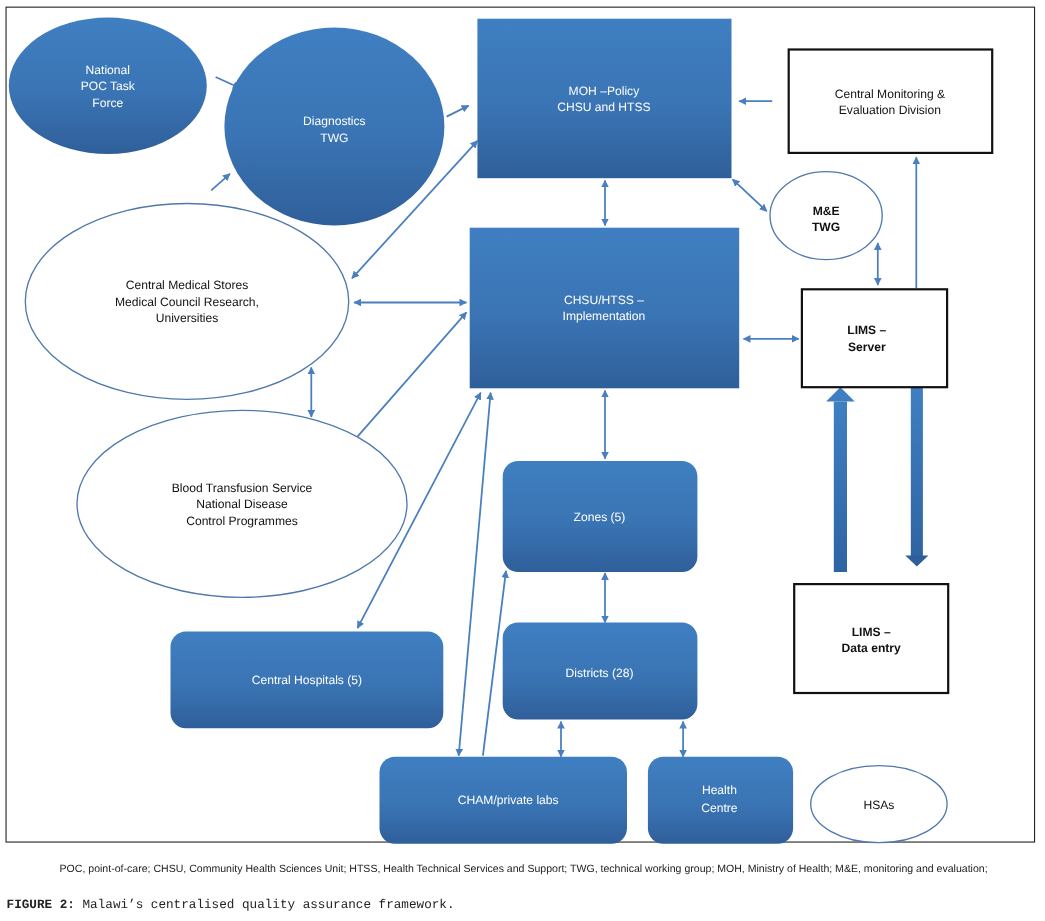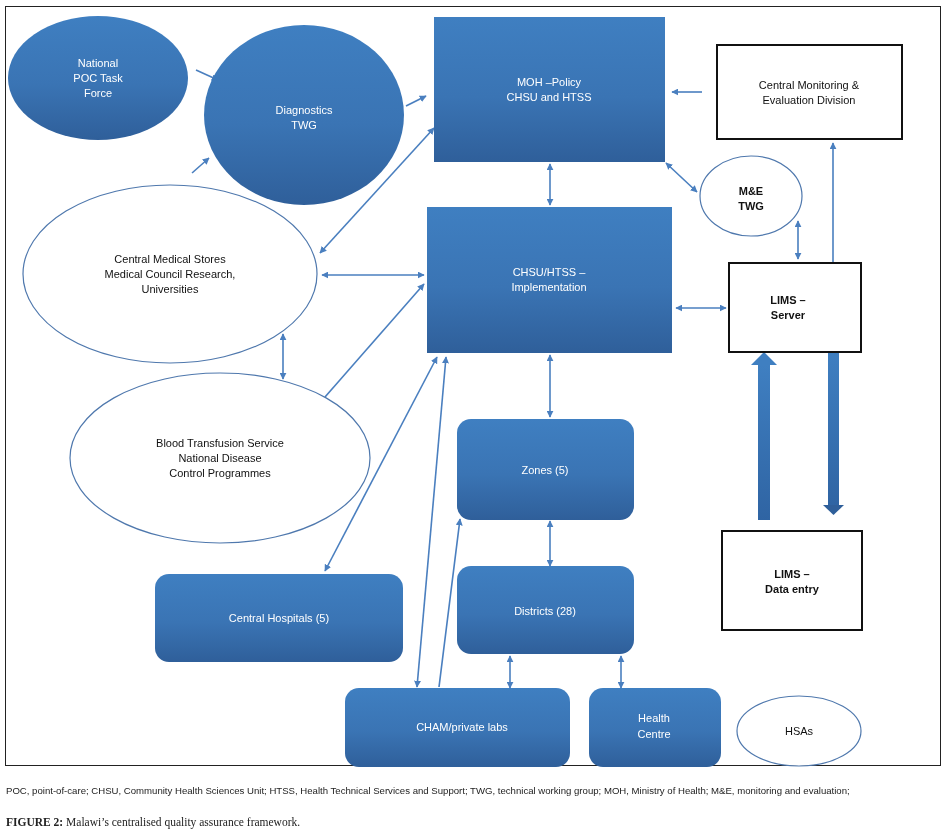--- a/index.html
+++ b/index.html
@@ -3,22 +3,22 @@
 <meta charset="utf-8">
 <style>
   html, body { margin: 0; padding: 0; background: #ffffff; }
   body { width: 950px; height: 837px; position: relative; overflow: hidden; font-family: "Liberation Sans", sans-serif; }
   #frame { position: absolute; left: 5px; top: 6px; width: 936px; height: 760px; border: 1.5px solid #222; box-sizing: border-box; }
   #diagram { position: absolute; left: 0; top: 0; width: 950px; height: 780px; }
   .node-text { font-family: "Liberation Sans", sans-serif; font-size: 11px; }
   .light { fill: #ffffff; }
   .dark { fill: #111111; }
   .bold { font-weight: bold; }
-  #legend { position: absolute; left: 6px; top: 784px; width: 940px; font-size: 9.6px; line-height: 13px; color: #222; font-family: "Liberation Sans", sans-serif; }
-  #caption { position: absolute; left: 6px; top: 816px; font-size: 11.5px; color: #222; font-family: Liberation Serif, serif; }
+  #legend { position: absolute; left: 6px; top: 784px; width: 940px; font-size: 9.6px; line-height: 13px; color: #222; font-family: "Liberation Sans", sans-serif; text-align: center; }
+  #caption { position: absolute; left: 6px; top: 816px; font-size: 11.5px; color: #222; font-family: Liberation Mono, monospace; }
   #caption .lbl { font-weight: bold; }
 </style>
 </head>
 <body>
 
 <div id="frame"></div>
 
 <svg id="diagram" width="950" height="780" viewBox="0 0 950 780" xmlns="http://www.w3.org/2000/svg">
   <defs>
     <linearGradient id="blueGrad" x1="0" y1="0" x2="0" y2="1">

